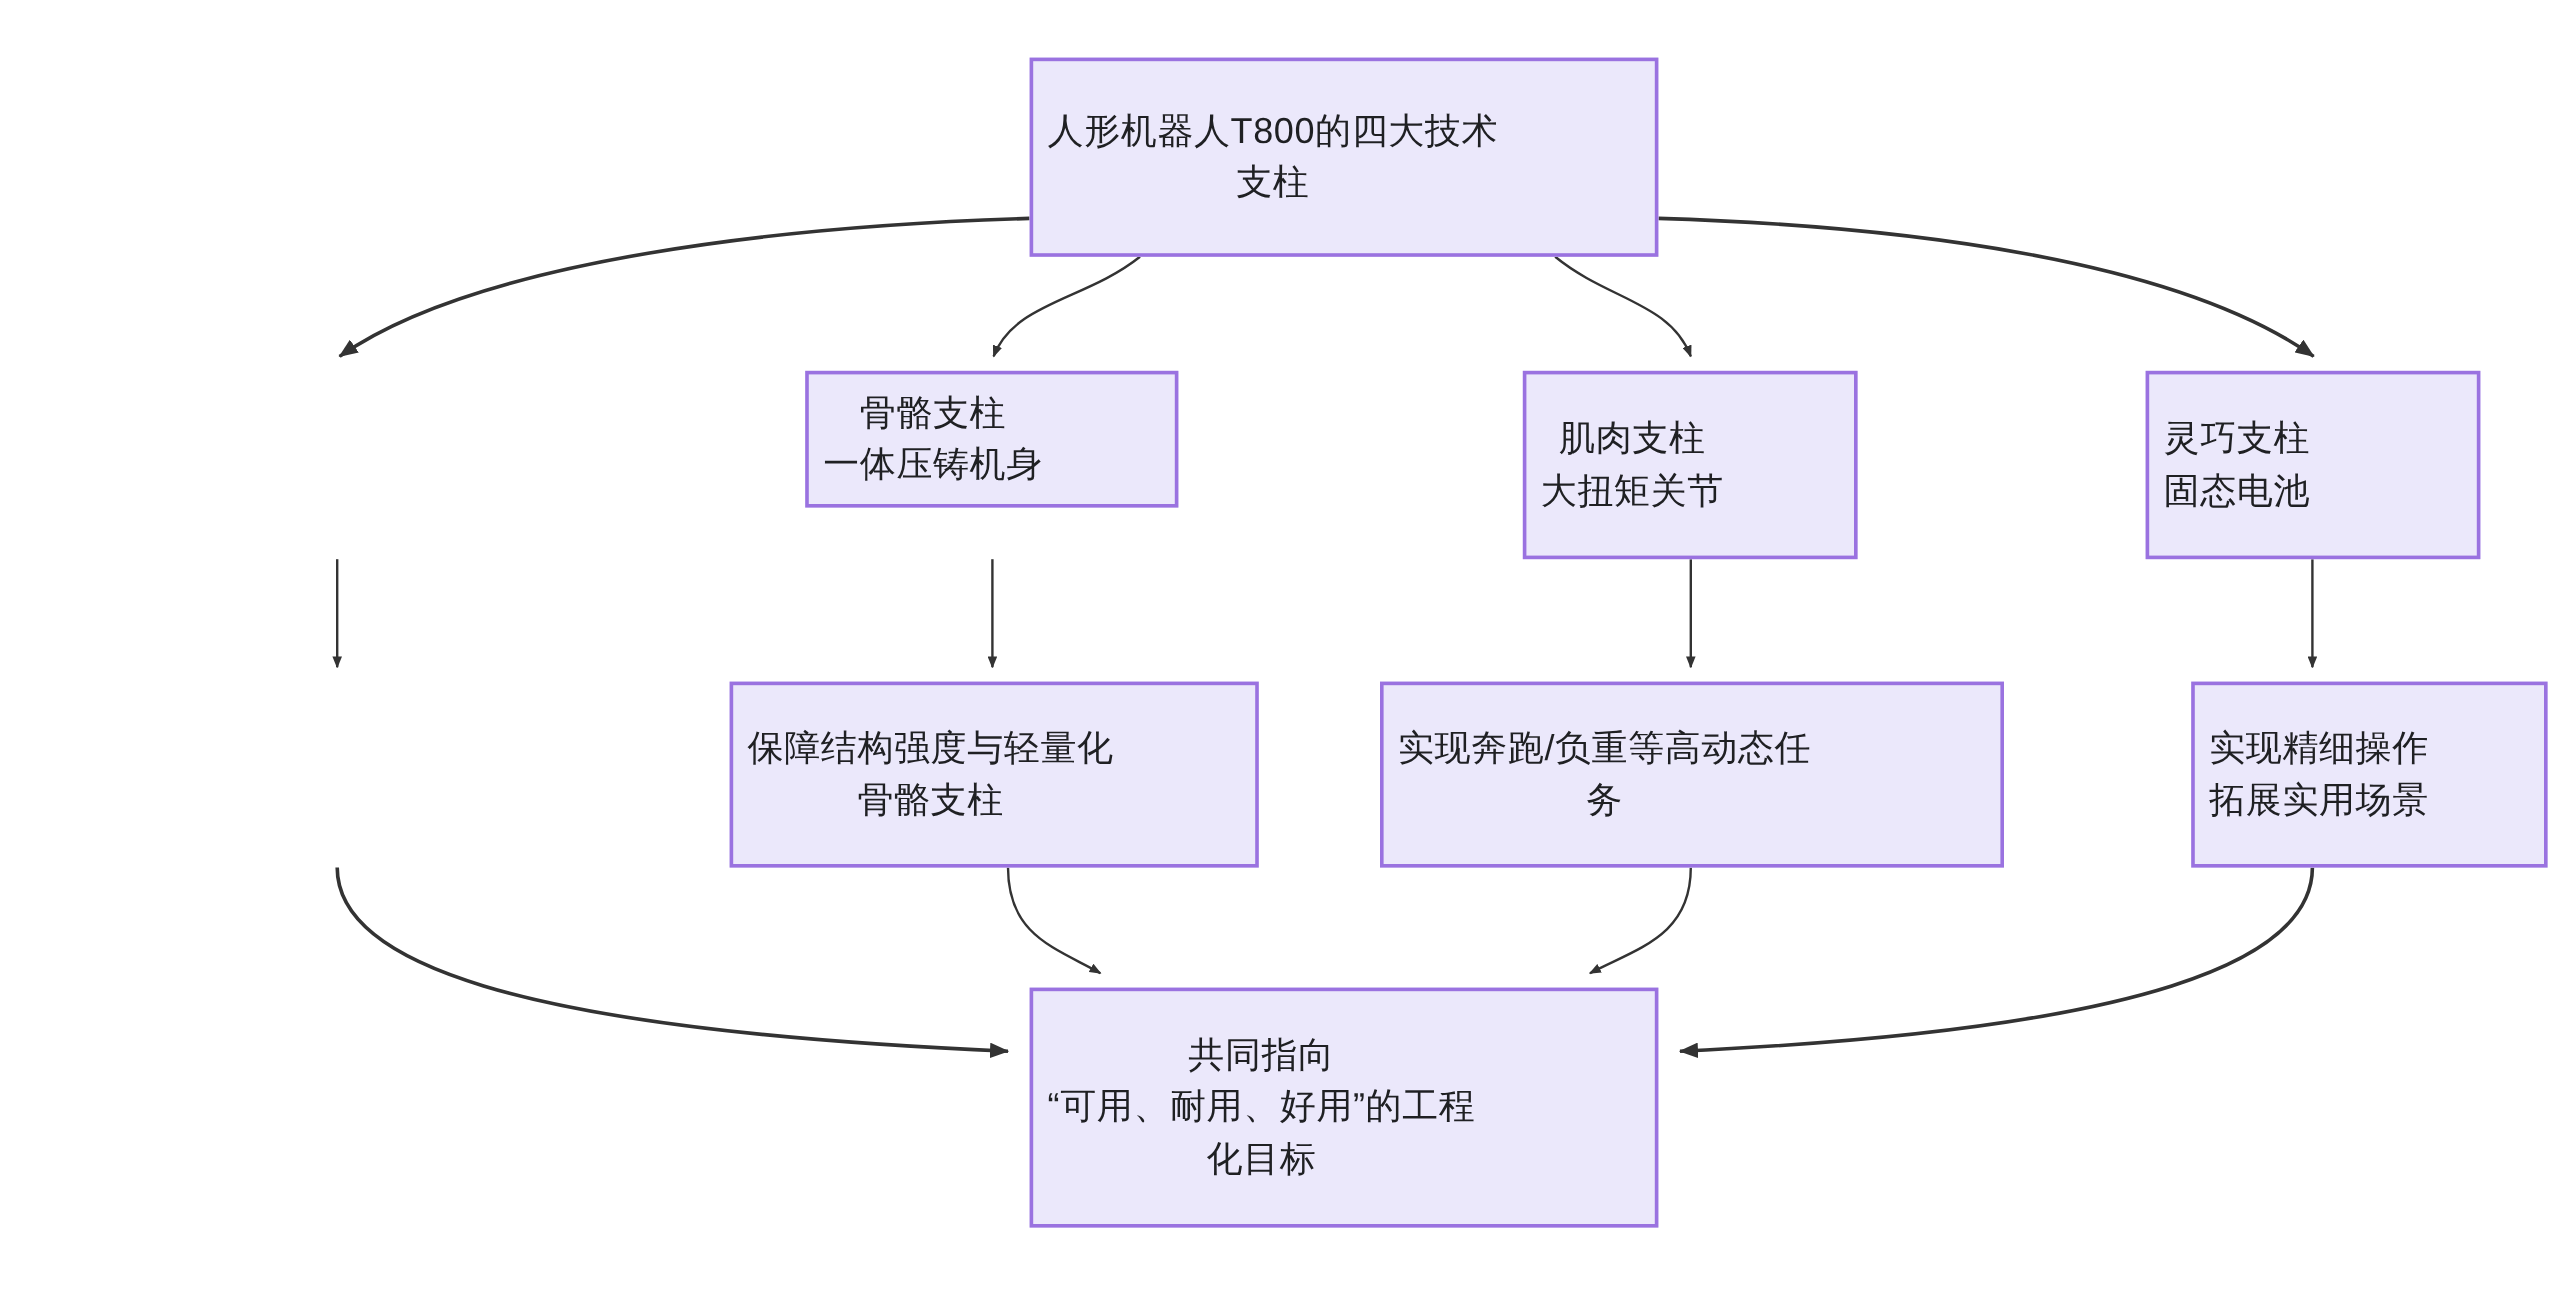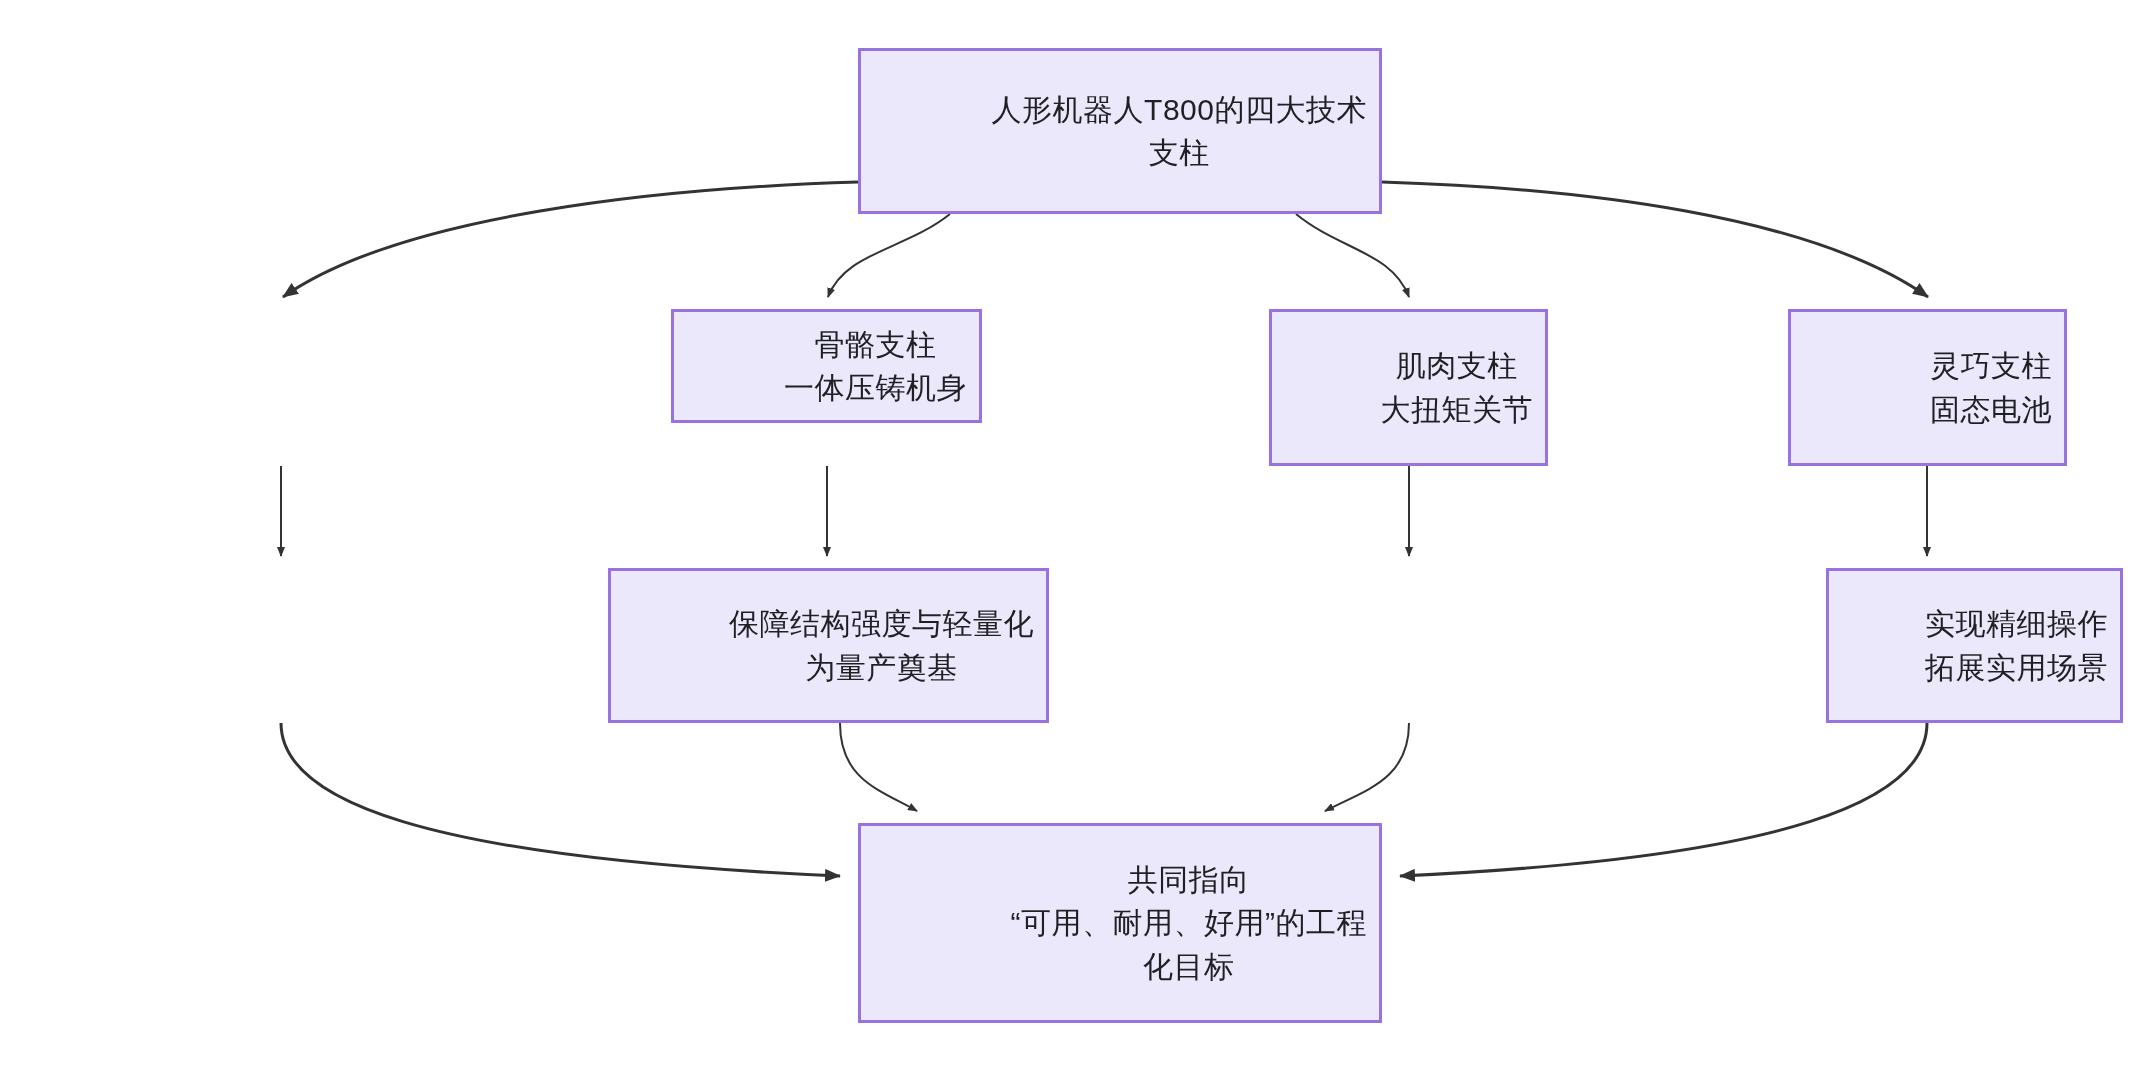--- a/index.html
+++ b/index.html
@@ -23,21 +23,21 @@
     height: 1084px;
     pointer-events: none;
   }
   .node {
     position: absolute;
     box-sizing: border-box;
     background: #EBE8FB;
     border: 3px solid #9A72E0;
     display: flex;
     align-items: center;
-    justify-content: flex-end;
+    justify-content: flex-start;
     text-align: center;
     color: #1f2023;
     font-size: 30px;
     line-height: 1.45;
     letter-spacing: 0.5px;
     z-index: 2;
   }
   .node .node-text {
     display: block;
     white-space: pre-line;
@@ -101,23 +101,27 @@
   </div>
 
   <div class="node" style="left:1788px; top:309px; width:279px; height:157px;">
     <span class="node-text">灵巧支柱
 固态电池</span>
   </div>
 
 
   <div class="node" style="left:608px; top:568px; width:441px; height:155px;">
     <span class="node-text">保障结构强度与轻量化
-为量产奠基</span>
+骨骼支柱</span>
   </div>
 
+  <div class="node" style="left:1150px; top:568px; width:520px; height:155px;">
+    <span class="node-text">实现奔跑/负重等高动态任
+务</span>
+  </div>
 
   <div class="node" style="left:1826px; top:568px; width:297px; height:155px;">
     <span class="node-text">实现精细操作
 拓展实用场景</span>
   </div>
 
   <div class="node" style="left:858px; top:823px; width:524px; height:200px;">
     <span class="node-text">共同指向
 “可用、耐用、好用”的工程
 化目标</span>

